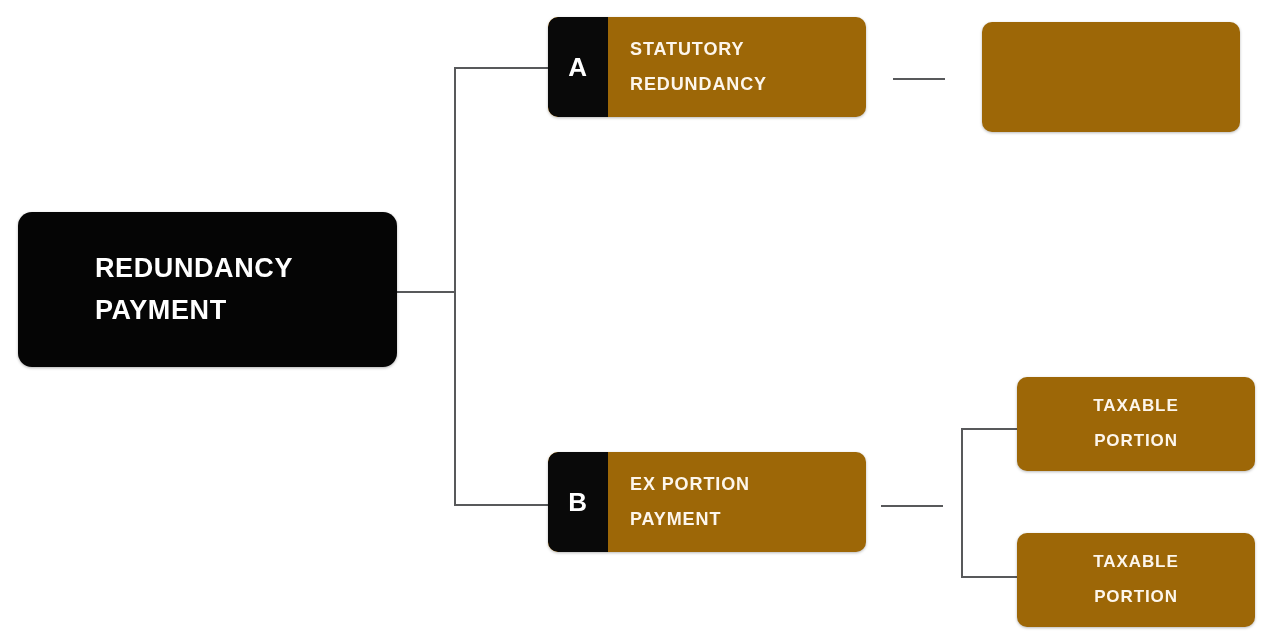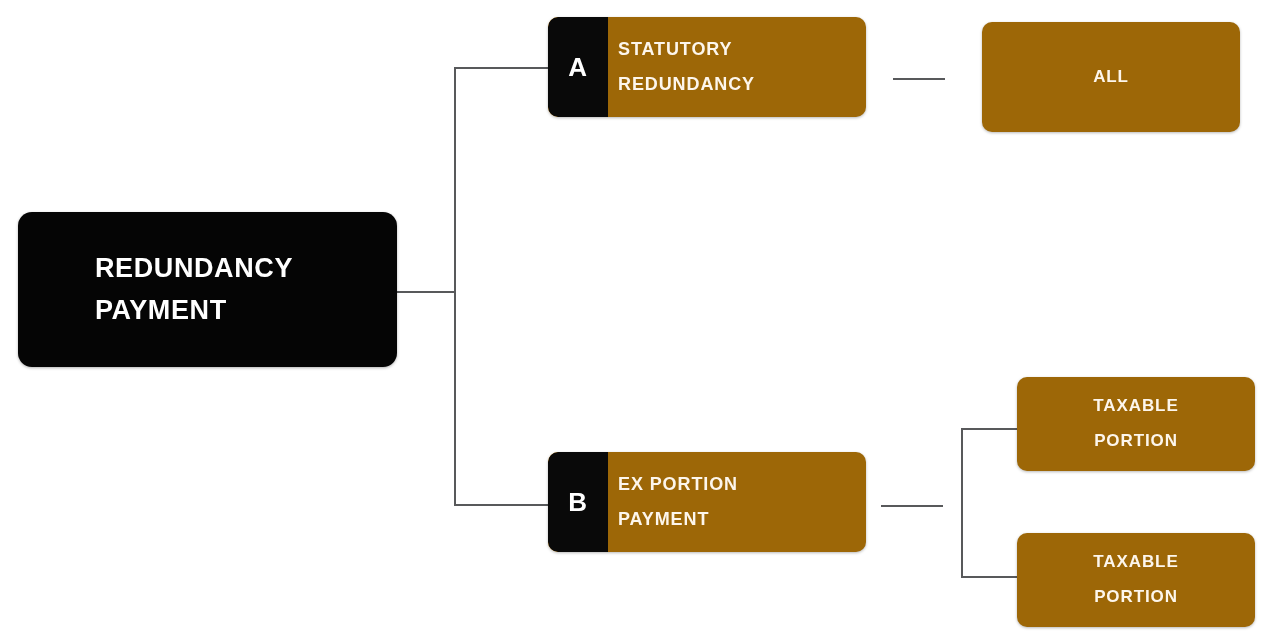--- a/index.html
+++ b/index.html
@@ -64,21 +64,21 @@
     font-size: 26px;
     font-weight: 700;
     letter-spacing: 0.5px;
   }
   .node-lettered .node-text {
     color: #fdf6ec;
     font-size: 18px;
     font-weight: 700;
     line-height: 1.95;
     letter-spacing: 0.9px;
-    padding-left: 10px;
+    padding-left: 22px;
     text-align: left;
   }
 
   
   .node-outcome {
     background: #9d6707;
     border-radius: 10px;
     justify-content: center;
     box-shadow: 0 1px 3px rgba(0,0,0,0.28);
   }
@@ -127,21 +127,20 @@
   <div class="node node-lettered" style="left:548px; top:17px; width:318px; height:100px;">
     <div class="badge">A</div>
     <div class="node-text">
       <div>STATUTORY</div>
       <div>REDUNDANCY</div>
     </div>
   </div>
 
   <div class="node node-outcome" style="left:982px; top:22px; width:258px; height:110px;">
     <div class="node-text">
-      <div>ALL</div>
     </div>
   </div>
 
   <div class="node node-lettered" style="left:548px; top:452px; width:318px; height:100px;">
     <div class="badge">B</div>
     <div class="node-text">
       <div>EX PORTION</div>
       <div>PAYMENT</div>
     </div>
   </div>

